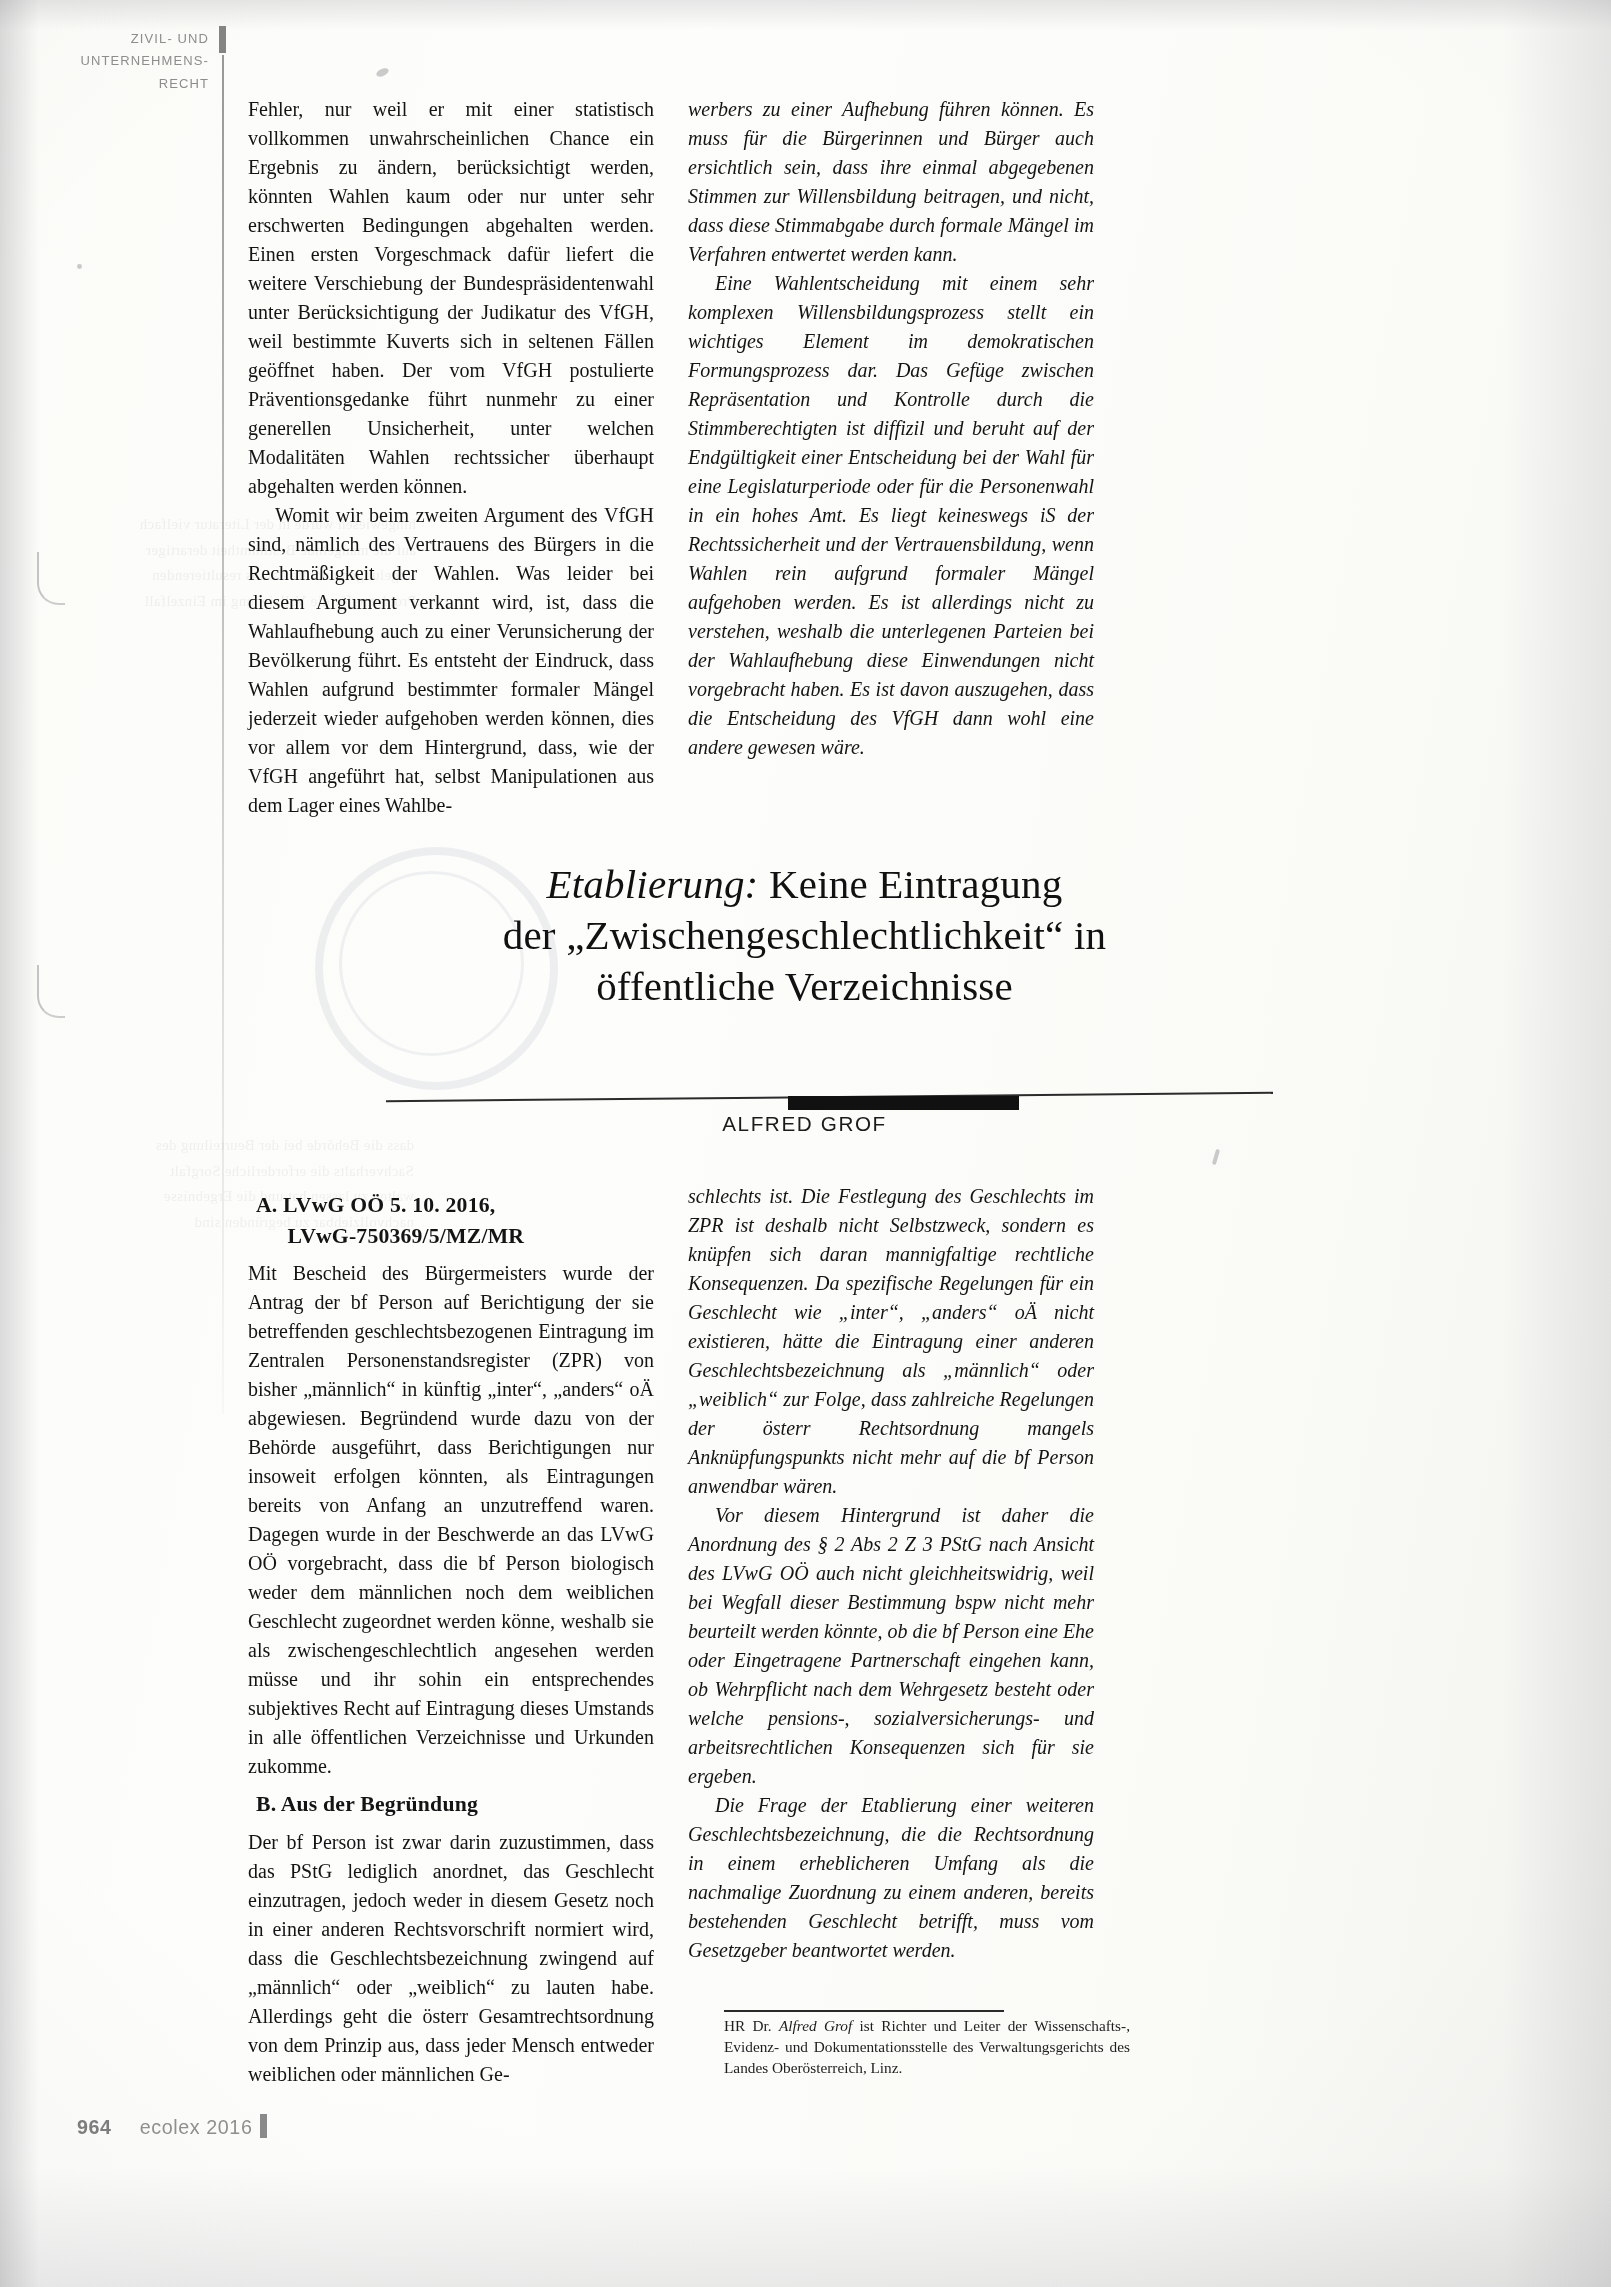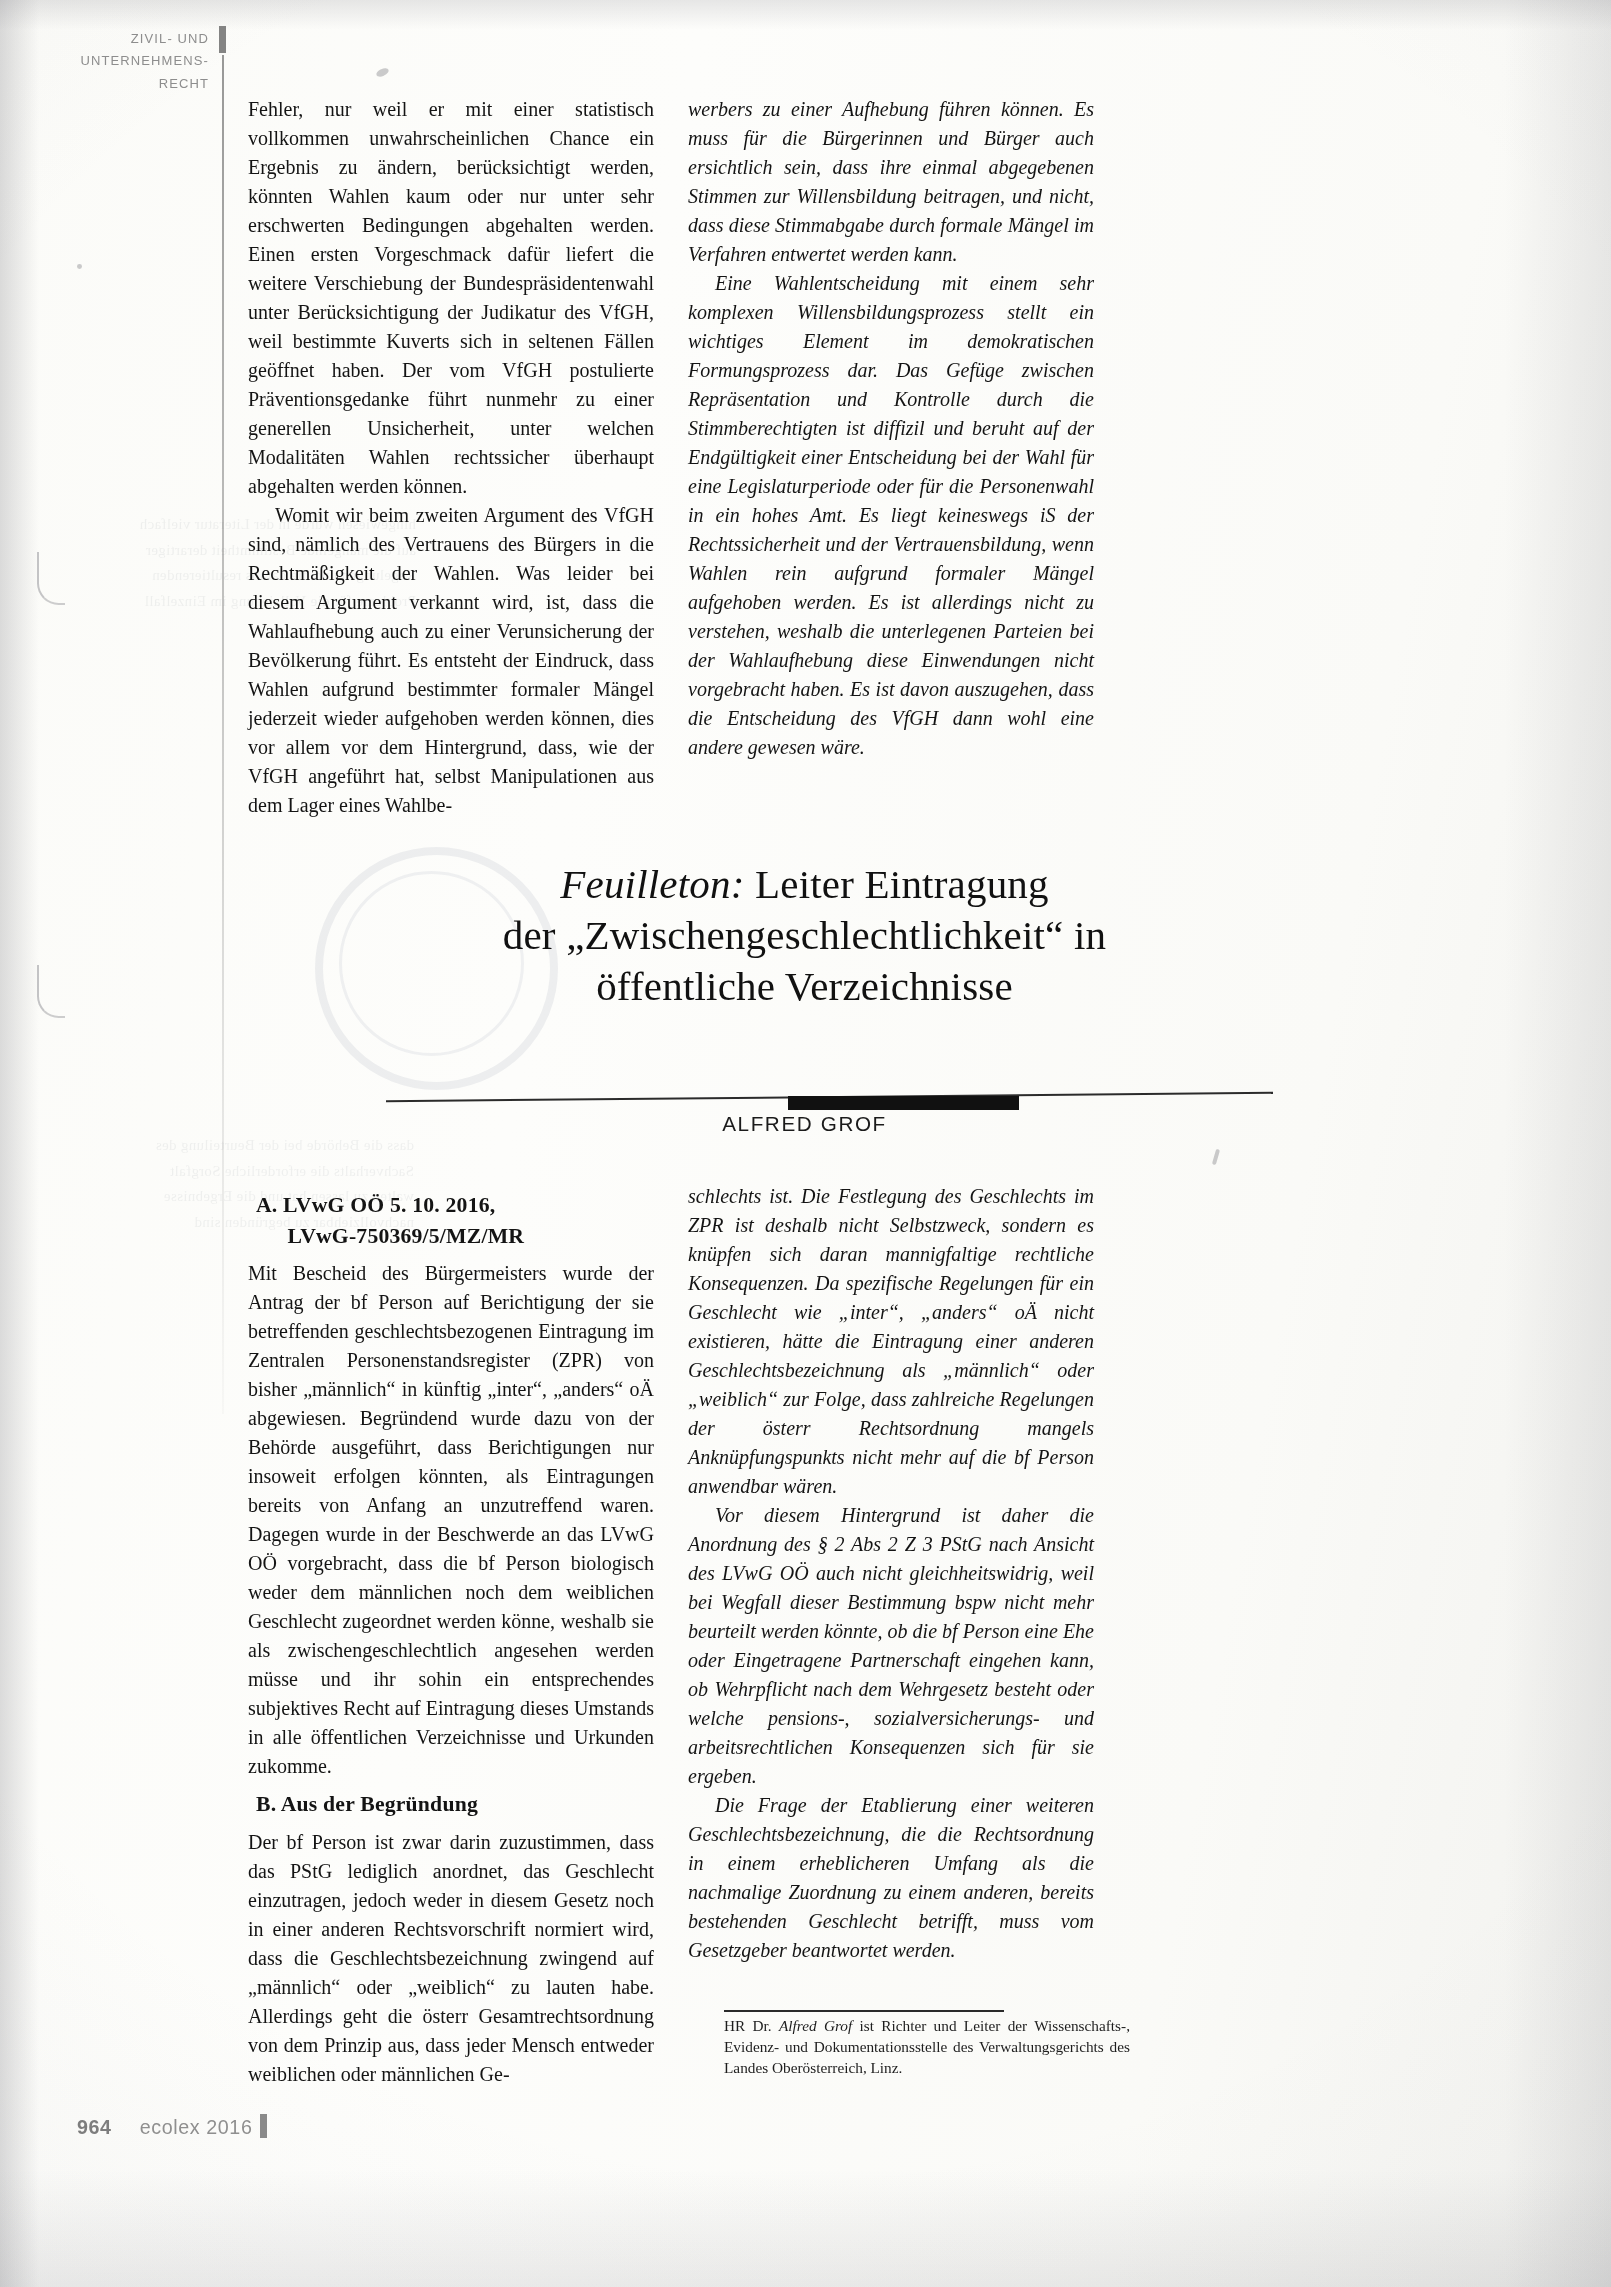--- a/index.html
+++ b/index.html
@@ -288,21 +288,21 @@
     <p>Womit wir beim zweiten Argument des VfGH sind, nämlich des Vertrauens des Bürgers in die Rechtmäßigkeit der Wahlen. Was leider bei diesem Argument verkannt wird, ist, dass die Wahlaufhebung auch zu einer Verunsicherung der Bevölkerung führt. Es entsteht der Eindruck, dass Wahlen aufgrund bestimmter formaler Mängel jederzeit wieder aufgehoben werden können, dies vor allem vor dem Hintergrund, dass, wie der VfGH angeführt hat, selbst Manipulationen aus dem Lager eines Wahlbe-</p>
   </div>
 
   <div class="col right" style="top:95px;">
     <p class="noindent">werbers zu einer Aufhebung führen können. Es muss für die Bürgerinnen und Bürger auch ersichtlich sein, dass ihre einmal abgegebenen Stimmen zur Willensbildung beitragen, und nicht, dass diese Stimmabgabe durch formale Mängel im Verfahren entwertet werden kann.</p>
     <p>Eine Wahlentscheidung mit einem sehr komplexen Willensbildungsprozess stellt ein wichtiges Element im demokratischen Formungsprozess dar. Das Gefüge zwischen Repräsentation und Kontrolle durch die Stimmberechtigten ist diffizil und beruht auf der Endgültigkeit einer Entscheidung bei der Wahl für eine Legislaturperiode oder für die Personenwahl in ein hohes Amt. Es liegt keineswegs iS der Rechtssicherheit und der Vertrauensbildung, wenn Wahlen rein aufgrund formaler Mängel aufgehoben werden. Es ist allerdings nicht zu verstehen, weshalb die unterlegenen Parteien bei der Wahlaufhebung diese Einwendungen nicht vorgebracht haben. Es ist davon auszugehen, dass die Entscheidung des VfGH dann wohl eine andere gewesen wäre.</p>
   </div>
 
   <div class="headline">
     <div>
-      <span class="it">Feuilleton:</span><span> Leiter Eintragung</span>
+      <span class="it">Etablierung:</span><span> Keine Eintragung</span>
     </div>
     <div>der „Zwischengeschlechtlichkeit“ in</div>
     <div>öffentliche Verzeichnisse</div>
   </div>
 
   <div class="byline-wrap">
     <div class="byline-rule"></div>
     <div class="byline-blot"></div>
     <div class="byline-name">ALFRED GROF</div>
   </div>

